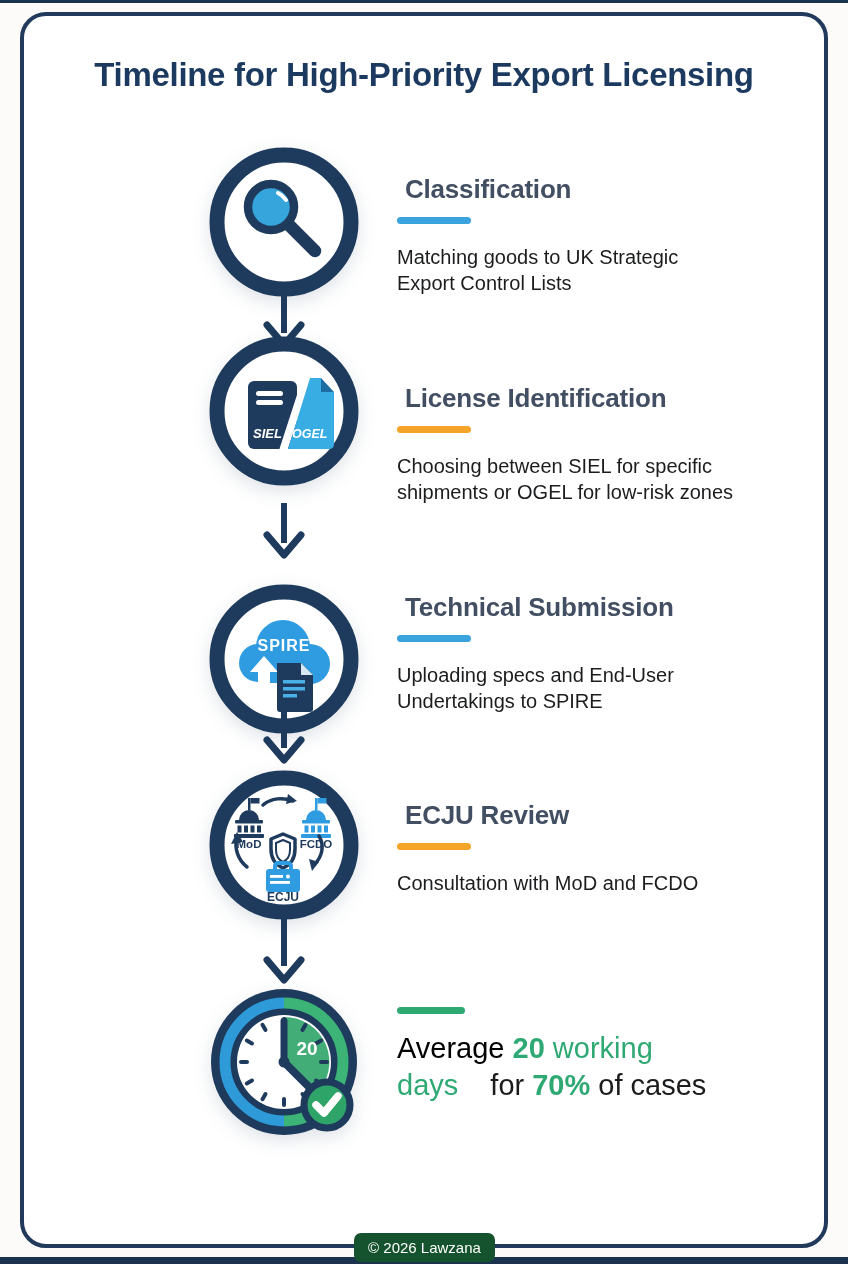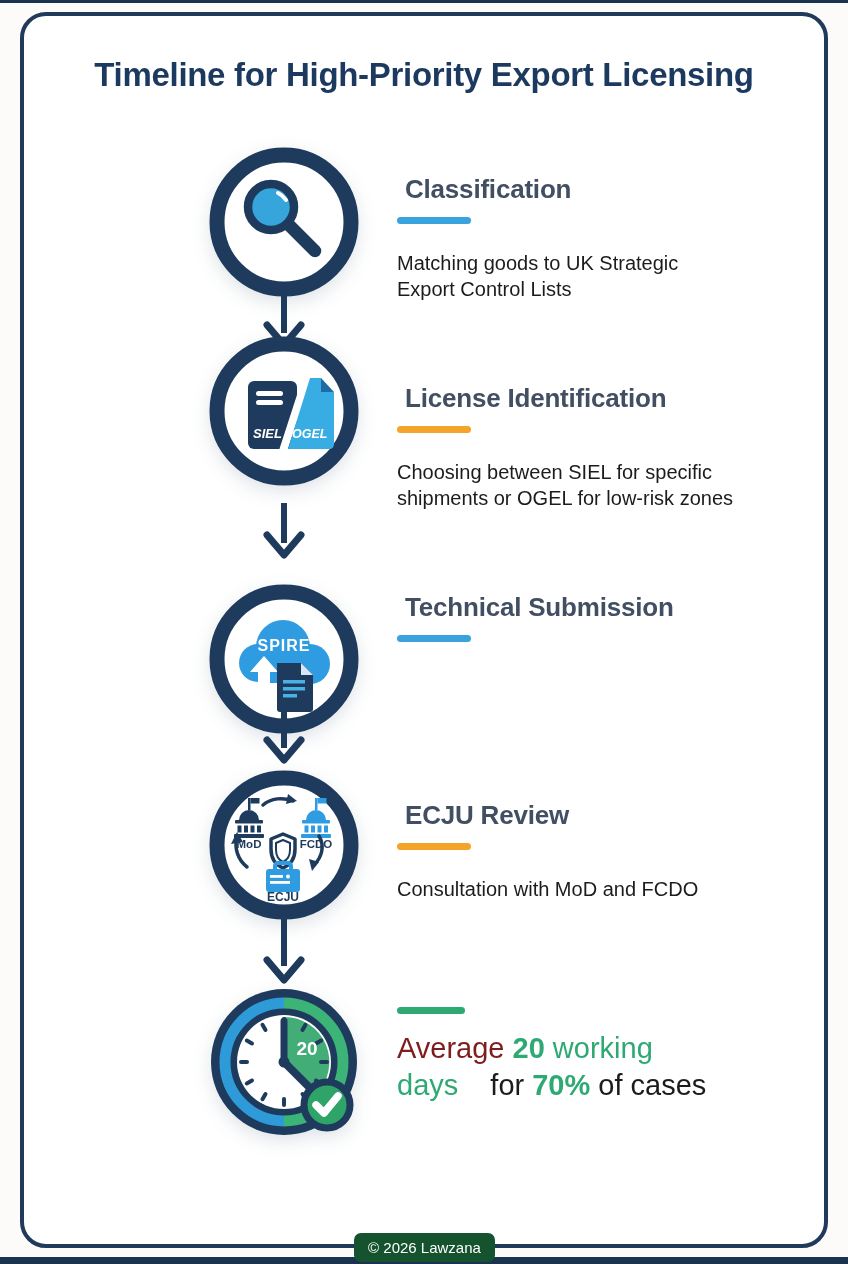--- a/index.html
+++ b/index.html
@@ -22,21 +22,21 @@
   .arrow{position:absolute; left:262px; width:44px;}
   .arrow-1{top:295px; height:56px;}
   .arrow-2{top:503px; height:58px;}
   .arrow-3{top:712px; height:54px;}
   .arrow-4{top:916px; height:70px;}
   .text-block{position:absolute; left:397px;}
   .text-1{top:165px;} .text-2{top:374px;} .text-3{top:583px;} .text-4{top:791px;} .text-5{top:995px;}
   .step-title{margin:8px; font-size:26px; line-height:32px; font-weight:700; color:#424e62; letter-spacing:-0.2px;}
   .accent-bar{margin-top:12px; height:7px; width:74px; border-radius:4px; background:#3aa2dc;}
   .accent-bar-sm{width:68px;}
-  .step-desc{margin:26px 0 0 0; font-size:20px; line-height:26px; color:#1b1c1e;}
+  .step-desc{margin:20px 0 0 0; font-size:20px; line-height:26px; color:#1b1c1e;}
   .d1{width:335px;} .d2{width:356px;} .d3{width:335px;} .d4{width:380px;}
   .step-desc-big{margin:16px 0 0 0; font-size:29px; line-height:37px; color:#1b1c1e; width:320px; font-weight:400;}
   .footer-badge{position:absolute; left:354px; top:1233px; width:141px; height:29px; z-index:6;
     background:#14532d; border-radius:7px; color:#ffffff; font-size:15px; line-height:29px; text-align:center;}
   .svg-label{font-family:"Liberation Sans", sans-serif; font-weight:700;}
 </style>
 </head>
 <body>
 
 <div class="poster">
@@ -106,20 +106,21 @@
         <path d="M68,79 h24 l12,12 v34 q0,3 -3,3 H71 q-3,0 -3,-3 Z" fill="#1e3a5c"></path>
         <path d="M92,79 l12,12 h-12 Z" fill="#d7e7f4"></path>
         <rect x="74" y="96" width="22" height="3.5" fill="#49b1e8"></rect>
         <rect x="74" y="103" width="22" height="3.5" fill="#49b1e8"></rect>
         <rect x="74" y="110" width="14" height="3.5" fill="#49b1e8"></rect>
       </svg>
     </div>
     <div class="text-block text-3">
       <h2 class="step-title">Technical Submission</h2>
       <div class="accent-bar" style="background: rgb(58, 162, 220);"></div>
+      <p class="step-desc d3">Uploading specs and End-User Undertakings to SPIRE</p>
     </div>
   </div>
 
   <svg class="arrow arrow-3" viewBox="0 0 44 54">
     <line x1="22" y1="0" x2="22" y2="36" stroke="#1e3a5c" stroke-width="6"></line>
     <polyline points="5,28 22,48 39,28" fill="none" stroke="#1e3a5c" stroke-width="7" stroke-linecap="round" stroke-linejoin="round"></polyline>
   </svg>
 
   <div class="step">
     <div class="icon-wrap icon-4">
@@ -220,18 +221,18 @@
           <circle cx="78" cy="78" r="5.5" fill="#1e3a5c"></circle>
         </g>
         <g>
           <circle cx="121" cy="121" r="23" fill="#2fa468" stroke="#1e3a5c" stroke-width="7"></circle>
           <polyline points="110,121 118,129 132,112" fill="none" stroke="#ffffff" stroke-width="7.5" stroke-linecap="round" stroke-linejoin="round"></polyline>
         </g>
       </svg>
     </div>
     <div class="text-block text-5">
       <div class="accent-bar accent-bar-sm" style="background: rgb(47, 169, 115);"></div>
-      <p class="step-desc-big"><span style="color: #7f1d1d;">Average </span><span style="color: rgb(47, 169, 115); font-weight: 700;">20</span><span style="color: rgb(47, 169, 115);"> working days </span><span style="color: rgb(27, 28, 30); margin-left: 24px;">for </span><span style="color: rgb(47, 169, 115); font-weight: 700;">70%</span><span style="color: rgb(27, 28, 30);"> of cases</span></p>
+      <p class="step-desc-big"><span style="color: #000000;">Average </span><span style="color: rgb(47, 169, 115); font-weight: 700;">20</span><span style="color: rgb(47, 169, 115);"> working days </span><span style="color: rgb(27, 28, 30); margin-left: 24px;">for </span><span style="color: rgb(47, 169, 115); font-weight: 700;">70%</span><span style="color: rgb(27, 28, 30);"> of cases</span></p>
     </div>
   </div>
 
   <div class="footer-badge">© 2026 Lawzana</div>
 </div>
 
 </body></html>

